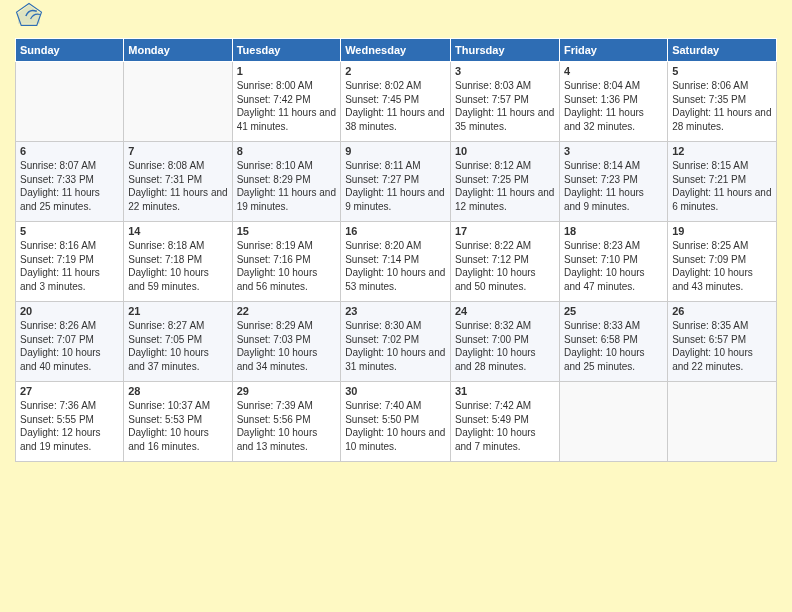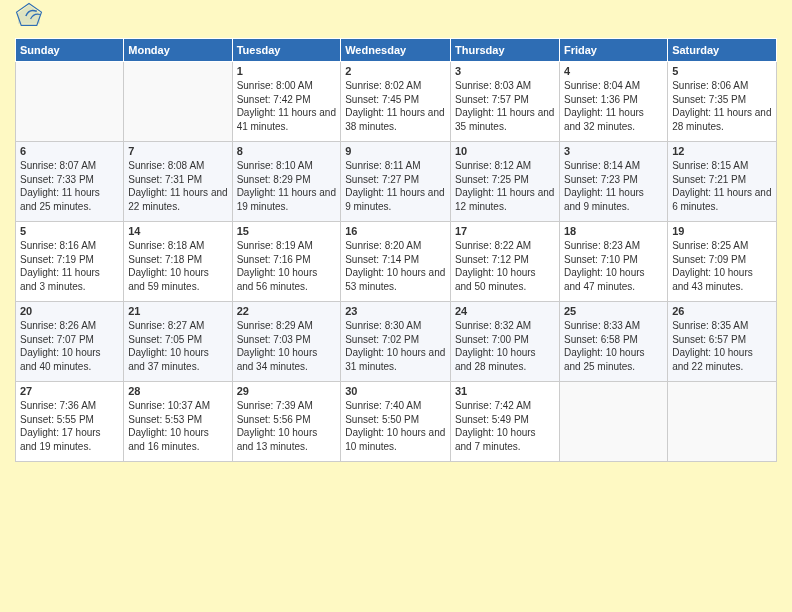--- a/index.html
+++ b/index.html
@@ -344,21 +344,21 @@
             <span>Daylight: 10 hours and 22 minutes.</span>
           </div>
         </td>
         </tr>
         <tr>
           <td>
           <span class="day-number">27</span>
           <div class="day-info">
             <span>Sunrise: 7:36 AM</span><br>
             <span>Sunset: 5:55 PM</span><br>
-            <span>Daylight: 17 hours and 19 minutes.</span>
+            <span>Daylight: 12 hours and 19 minutes.</span>
           </div>
         </td>
           <td>
           <span class="day-number">28</span>
           <div class="day-info">
             <span>Sunrise: 10:37 AM</span><br>
             <span>Sunset: 5:53 PM</span><br>
             <span>Daylight: 10 hours and 16 minutes.</span>
           </div>
         </td>

